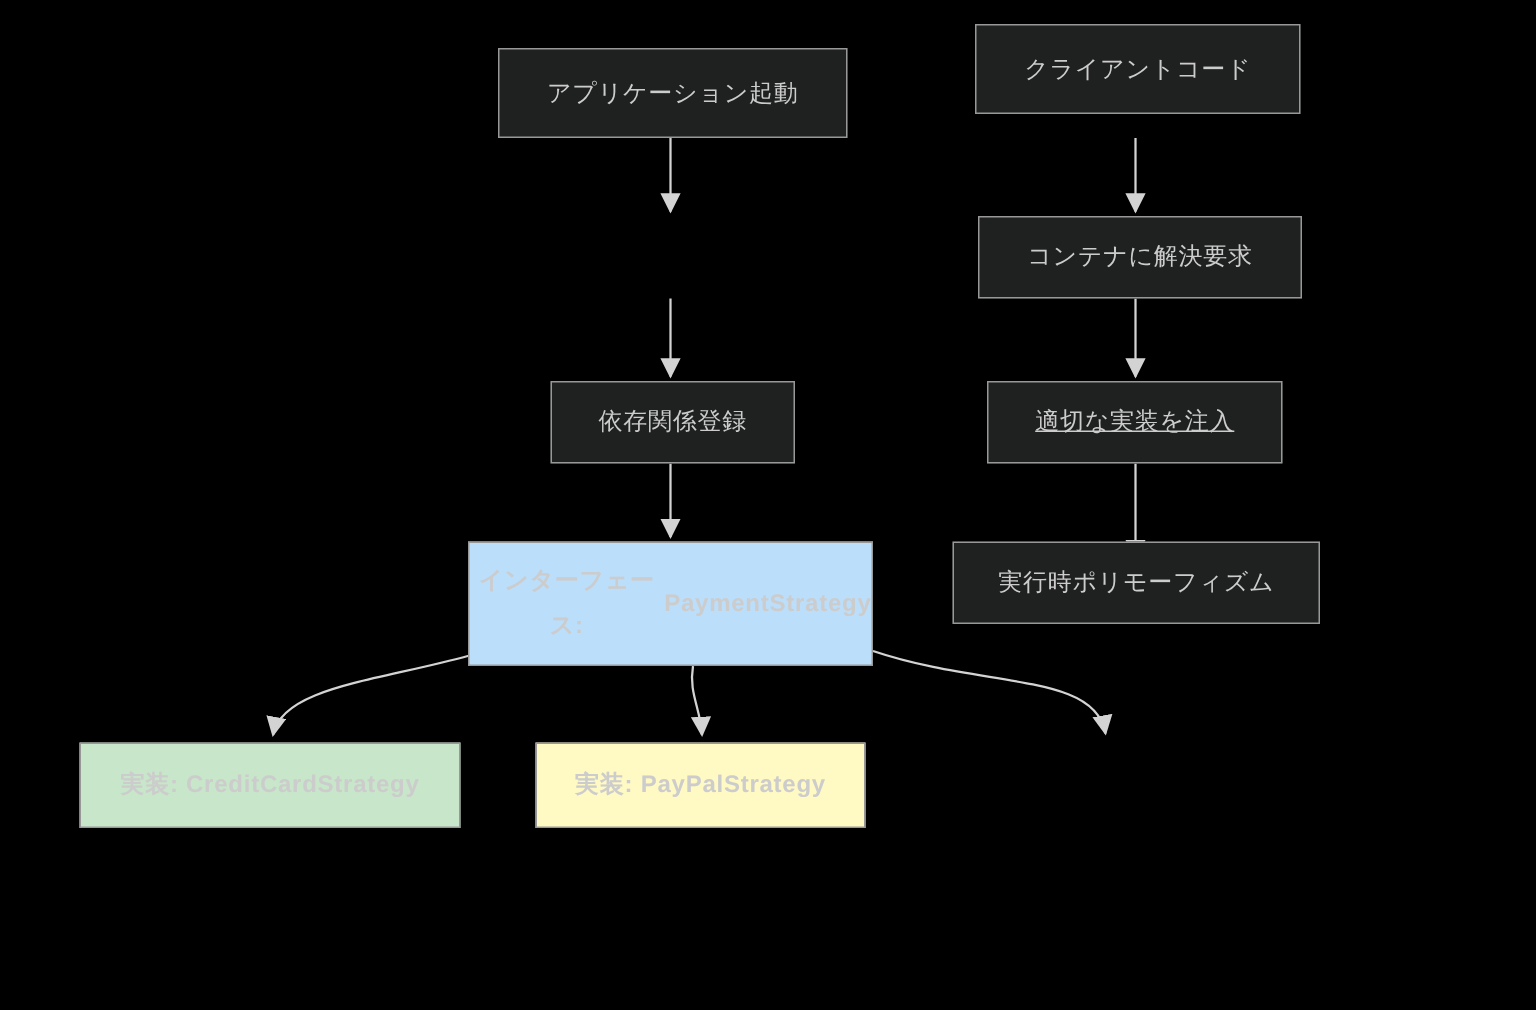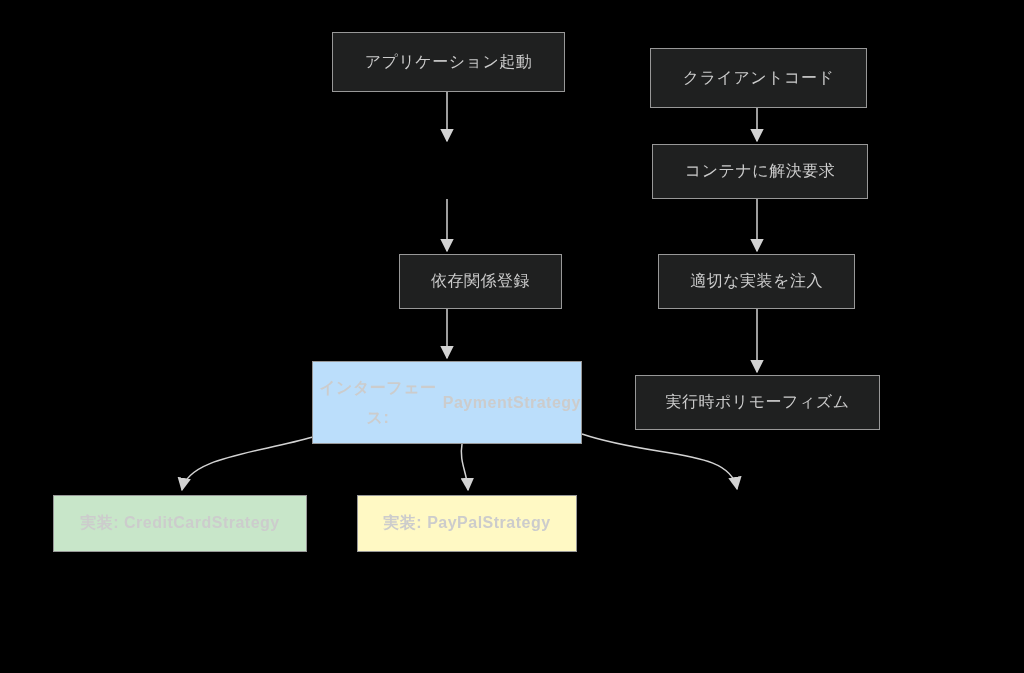--- a/index.html
+++ b/index.html
@@ -79,42 +79,42 @@
     <path class="edge" d="M 313 437 C 252 454 188 458 182 490" marker-end="url(#arrowhead)"></path>
     <path class="edge" d="M 462 444 C 459 462 467 472 468 490" marker-end="url(#arrowhead)"></path>
     <path class="edge" d="M 582 434 C 656 459 730 448 737 489" marker-end="url(#arrowhead)"></path>
   </svg>
 
   <div class="node dark" style="left:332px; top:32px; width:233px; height:60px;">
     <span>アプリケーション起動</span>
   </div>
 
 
-  <div class="node dark" style="left:367px; top:254px; width:163px; height:55px;margin-left:32px;">
+  <div class="node dark" style="left:367px; top:254px; width:163px; height:55px;">
     <span>依存関係登録</span>
   </div>
 
   <div class="node colored fill-interface two-line" style="left:312px; top:361px; width:270px; height:83px;">
     <span>インターフェース:</span>
     <span>PaymentStrategy</span>
   </div>
 
-  <div class="node dark" style="left:650px; top:48px; width:217px; height:60px;">
+  <div class="node dark" style="left:650px; top:16px; width:217px; height:60px;">
     <span>クライアントコード</span>
   </div>
 
   <div class="node dark" style="left:652px; top:144px; width:216px; height:55px;">
     <span>コンテナに解決要求</span>
   </div>
 
-  <div class="node dark" style="left:658px; top:254px; width:197px; height:55px;">
+  <div class="node dark" style="left:658px; top:254px; width:197px; height:55px;text-decoration:underline;">
     <span>適切な実装を注入</span>
   </div>
 
-  <div class="node dark" style="left:635px; top:375px; width:245px; height:55px;">
+  <div class="node dark" style="left:635px; top:361px; width:245px; height:55px;">
     <span>実行時ポリモーフィズム</span>
   </div>
 
   <div class="node colored fill-credit" style="left:53px; top:495px; width:254px; height:57px;">
     <span>実装: CreditCardStrategy</span>
   </div>
 
   <div class="node colored fill-paypal" style="left:357px; top:495px; width:220px; height:57px;">
     <span>実装: PayPalStrategy</span>
   </div>

